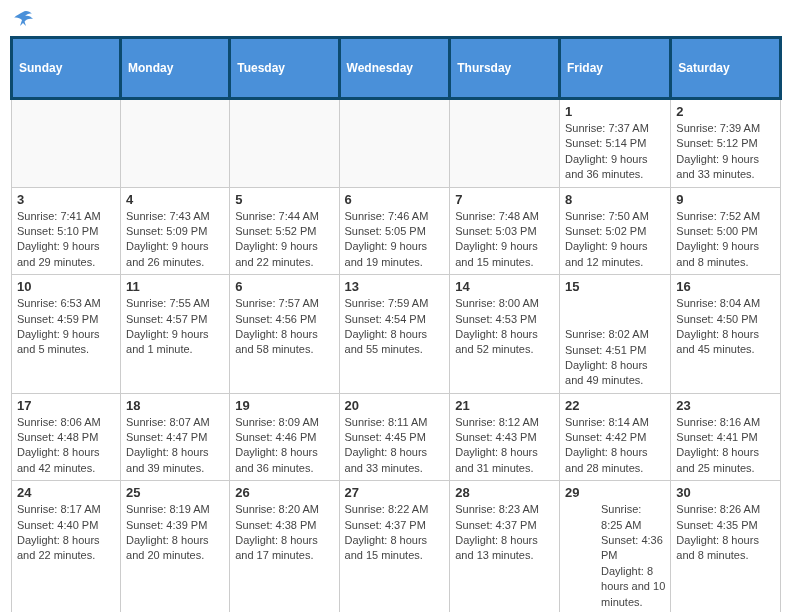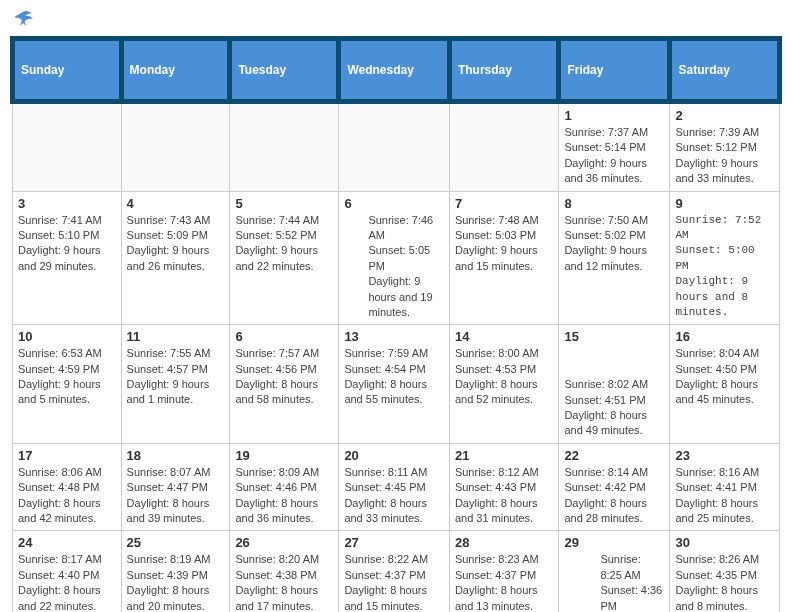--- a/index.html
+++ b/index.html
@@ -17,21 +17,21 @@
     
     .calendar { width: 100%; border-collapse: collapse; }
     
     .calendar th {
       background: #4a90d9;
       color: #fff;
       font-size: 12px;
       font-weight: bold;
       text-align: left;
       padding: 22px 6px;
-      border: 5px solid #0c4a6e;
+      border: 3px solid #0c4a6e;
     }
     
     .calendar td {
       border: 1px solid #ccc;
       vertical-align: top;
       padding: 4px 5px;
       font-size: 9.5px;
       color: #333;
       background: #fff;
       width: 113px;
@@ -117,39 +117,39 @@
 Daylight: 9 hours and 26 minutes.</div>
           </td>
           <td>
             <span class="day-num">5</span>
             <div class="day-info" style="white-space: pre-line;">Sunrise: 7:44 AM
 Sunset: 5:52 PM
 Daylight: 9 hours and 22 minutes.</div>
           </td>
           <td>
             <span class="day-num">6</span>
-            <div class="day-info" style="white-space: pre-line; margin-left: 24px;">Sunrise: 7:46 AM
+            <div class="day-info" style="white-space: pre-line;">Sunrise: 7:46 AM
 Sunset: 5:05 PM
 Daylight: 9 hours and 19 minutes.</div>
           </td>
           <td>
             <span class="day-num">7</span>
             <div class="day-info" style="white-space: pre-line;">Sunrise: 7:48 AM
 Sunset: 5:03 PM
 Daylight: 9 hours and 15 minutes.</div>
           </td>
           <td>
             <span class="day-num">8</span>
             <div class="day-info" style="white-space: pre-line;">Sunrise: 7:50 AM
 Sunset: 5:02 PM
 Daylight: 9 hours and 12 minutes.</div>
           </td>
           <td>
             <span class="day-num">9</span>
-            <div class="day-info" style="white-space: pre-line; font-family: Liberation Mono, monospace;">Sunrise: 7:52 AM
+            <div class="day-info" style="white-space: pre-line;">Sunrise: 7:52 AM
 Sunset: 5:00 PM
 Daylight: 9 hours and 8 minutes.</div>
           </td>
         </tr>
         <tr>
           <td>
             <span class="day-num">10</span>
             <div class="day-info" style="white-space: pre-line;">Sunrise: 6:53 AM
 Sunset: 4:59 PM
 Daylight: 9 hours and 5 minutes.</div>

